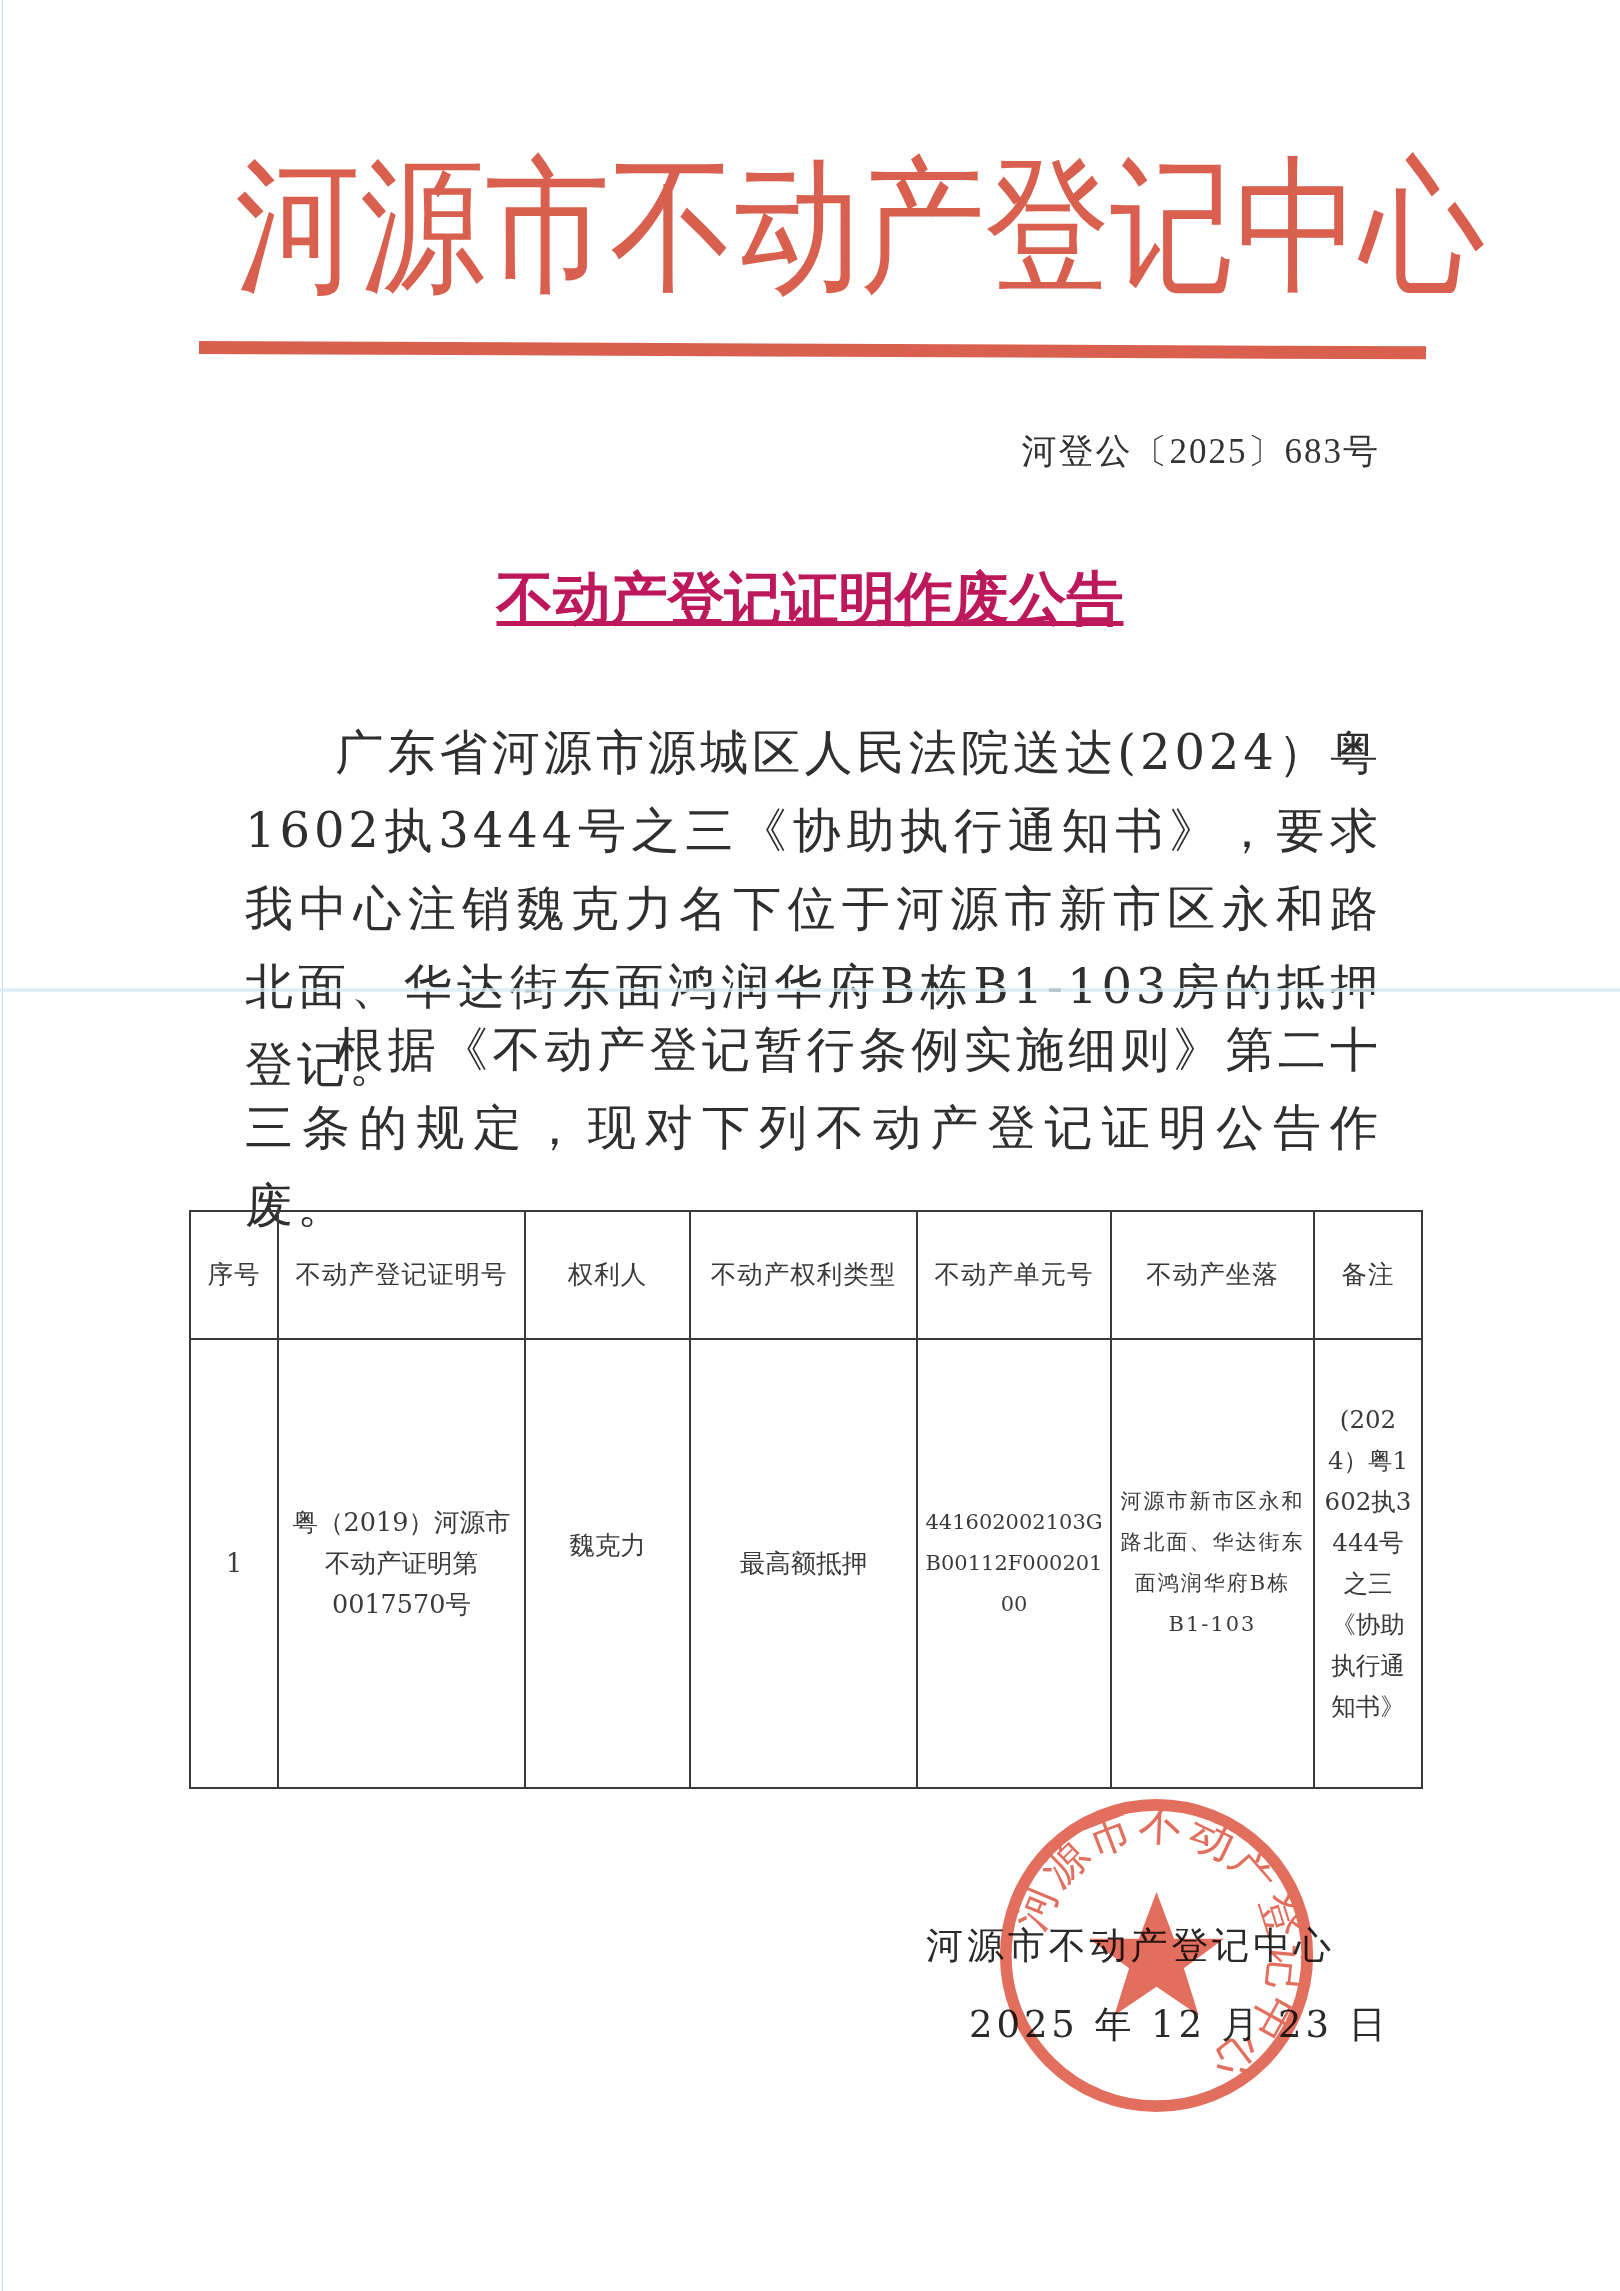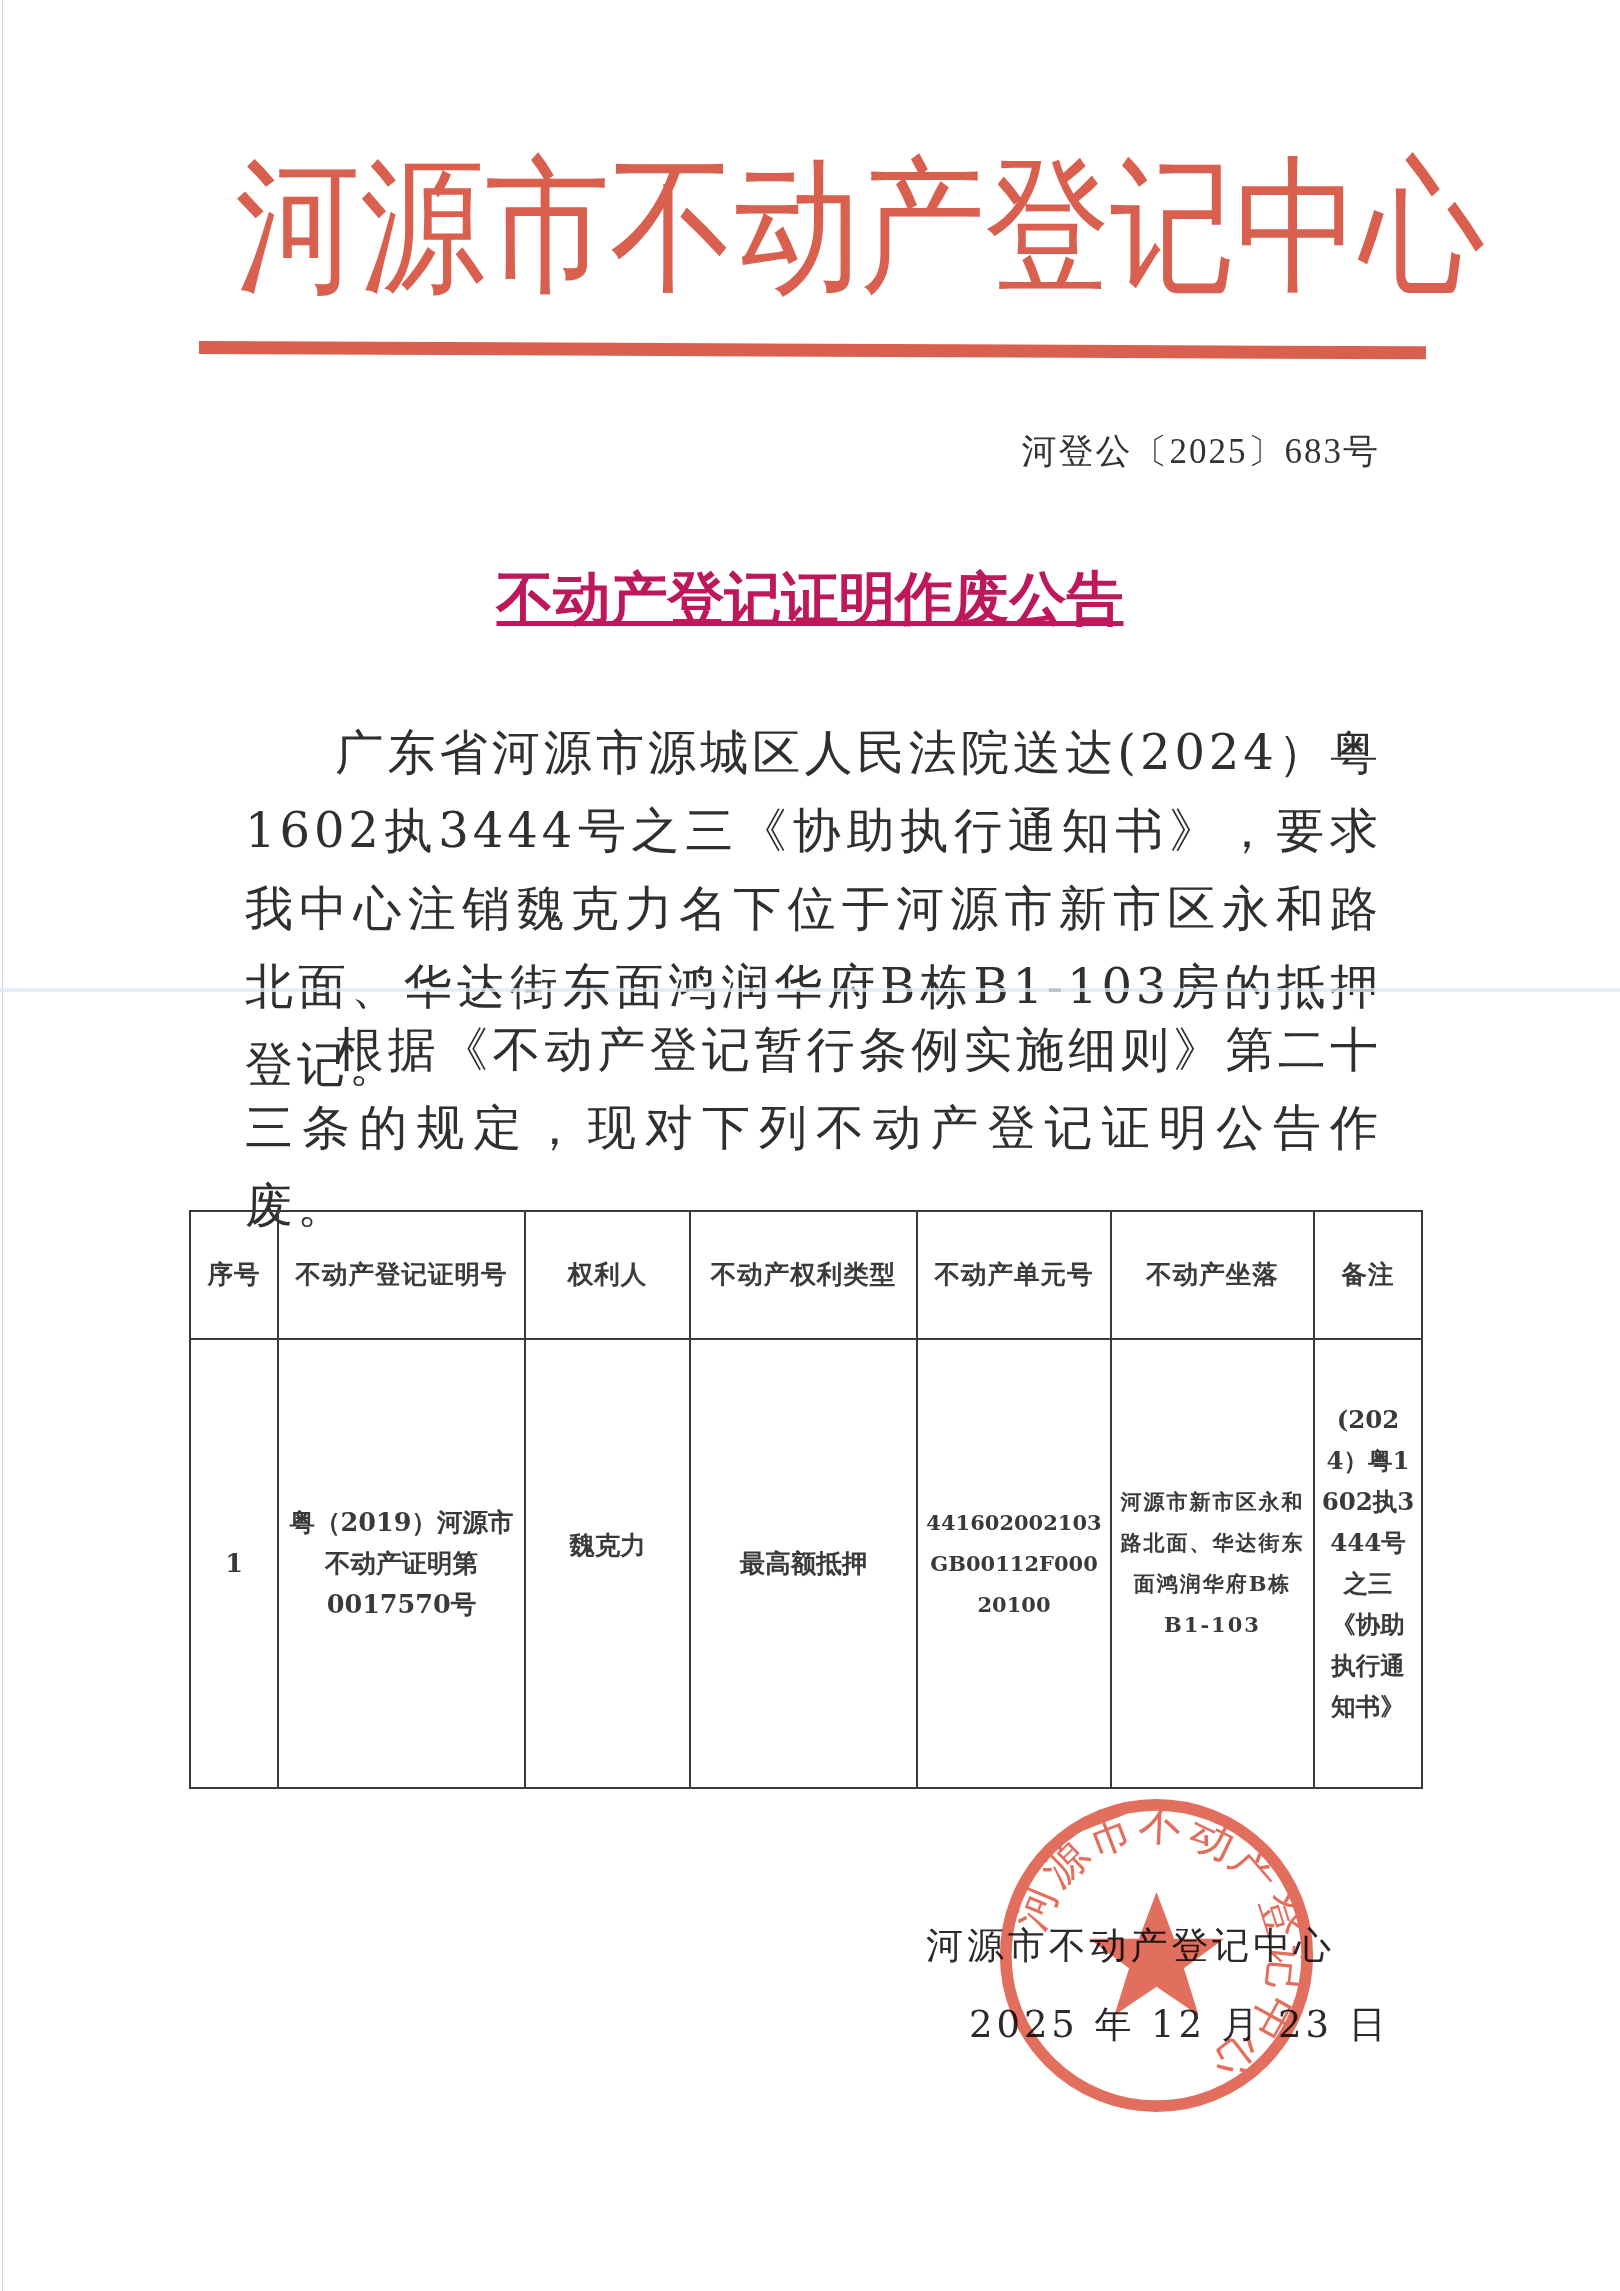--- a/index.html
+++ b/index.html
@@ -38,21 +38,21 @@
     position: absolute; left: 0; top: 988px; width: 1620px; height: 3.9px;
     background: linear-gradient(#e6f0fb, #d4e4f5, #e6f0fb); opacity: 0.8;
   }
   .left-edge { position: absolute; left: 2px; top: 0; width: 1px; height: 2292px; background: #c8d6e8; }
 
   table.ann {
     position: absolute; left: 189px; top: 1210px; width: 1232px; border-collapse: collapse;
     font-size: 25.5px; color: #3a3a3a; table-layout: fixed;
   }
   table.ann td, table.ann th {
-    border: 2px solid #3a3a3a; text-align: center; vertical-align: middle; font-weight: bold;
+    border: 2px solid #3a3a3a; text-align: center; vertical-align: middle; font-weight: normal;
     padding: 3.9px 5.9px; line-height: 41px;
   }
   table.ann thead th { height: 118px; letter-spacing: 1px; }
   table.ann tbody td { height: 404px; margin-top: 20px; }
   .col-seq { width: 88px; }
   .col-cert { width: 247px; }
   .col-holder { width: 165px; }
   .col-type { width: 227px; }
   .col-unit { width: 194px; }
   .col-loc { width: 203px; }

